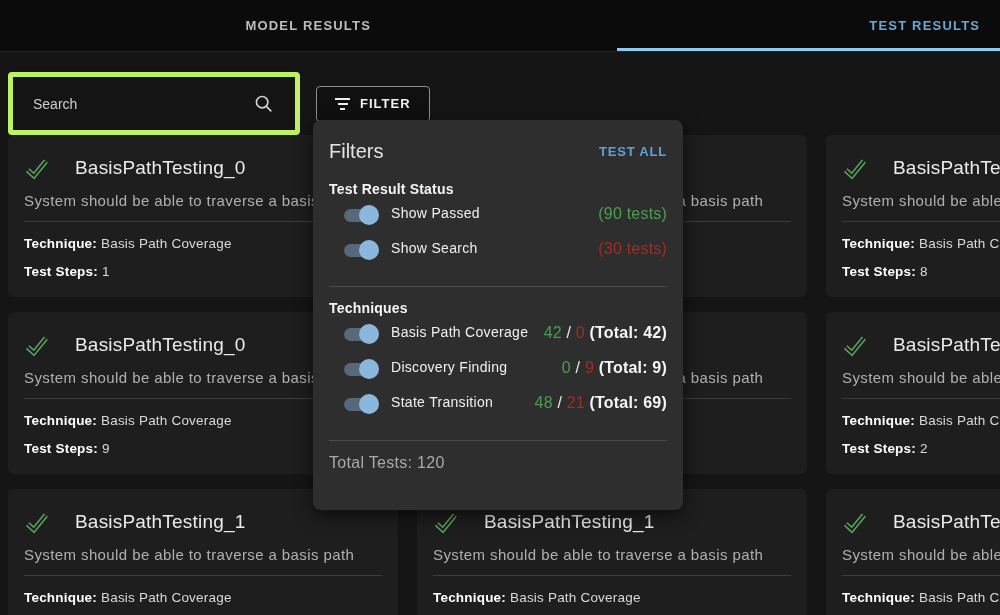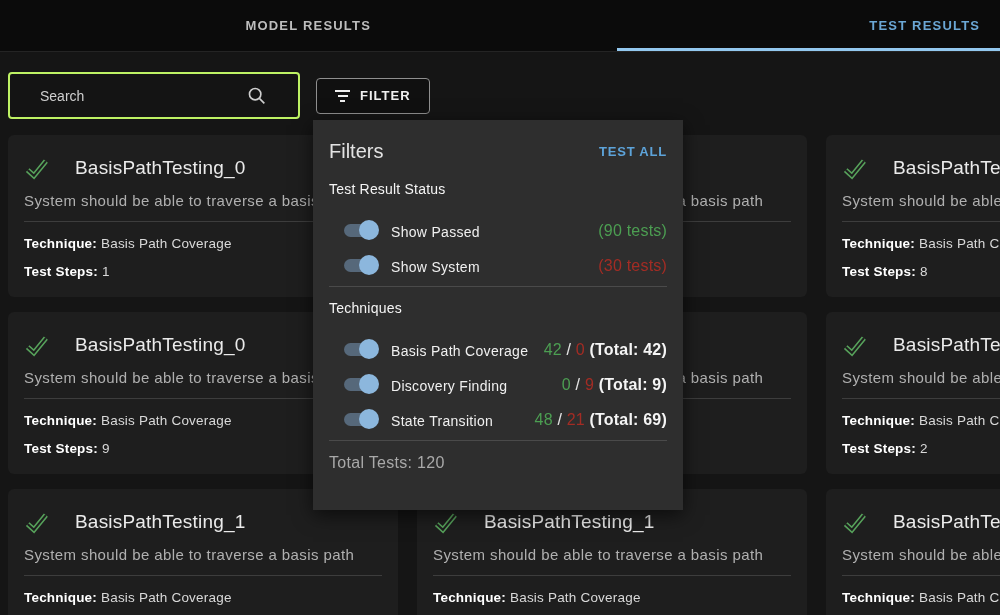--- a/index.html
+++ b/index.html
@@ -9,22 +9,22 @@
 
   
   .topbar { display:flex; width:1233px; height:52px; background:#0b0b0b;
     border-bottom:1px solid #242424; }
   .tab { flex:1; display:flex; align-items:center; justify-content:center;
     font-size:13px; font-weight:700; letter-spacing:1.2px; color:#bdbdbd; cursor:pointer; }
   .tab.active { color:#6ba7d5; box-shadow:inset 0 -3px 0 #93c8ef; }
 
   
   .toolbar { position:absolute; top:72px; left:8px; display:flex; align-items:center; }
-  .search-box { display:flex; align-items:center; width:292px; height:47px;
-    border:2px solid #bef264; border-radius:4px; padding:0 30px; background:#141414; }
+  .search-box { display:flex; align-items:center; width:292px; height:63px;
+    border:5px solid #bef264; border-radius:4px; padding:0 20px; background:#141414; }
   .search-box input { flex:1; background:transparent; border:none; outline:none;
     color:#e0e0e0; font-size:14px; font-family:inherit; }
   .search-box input::placeholder { color:#cfcfcf; opacity:1; }
   .filter-btn { display:flex; align-items:center; gap:10px; margin-left:16px;
     height:36px; padding:0 18px; background:#101010; border:1px solid #8f8f8f;
     border-radius:4px; color:#f0f0f0; font-size:13px; font-weight:700;
     letter-spacing:1px; cursor:pointer; font-family:inherit; }
   .filter-glyph { display:flex; flex-direction:column; align-items:center; gap:3px; }
   .filter-glyph i { display:block; height:2px; background:#eee; }
   .filter-glyph i:nth-child(1){ width:15px; } .filter-glyph i:nth-child(2){ width:10px; }
@@ -40,30 +40,30 @@
   .card-title { font-size:19px; color:#ebebeb; letter-spacing:0.2px; white-space:nowrap; }
   .card-desc { font-size:15px; letter-spacing:0.4px; color:#b0b0b0; white-space:nowrap;
     overflow:hidden; margin-bottom:10px; line-height:20px; }
   .card-hr { border:none; border-top:1px solid #3d3d3d; margin:0 0 13px; }
   .card-meta { font-size:13.5px; color:#d9d9d9; margin-bottom:10px; white-space:nowrap;
     letter-spacing:0.2px; line-height:18px; }
   .card-meta b { color:#ffffff; font-weight:700; }
 
   
   .popup { position:absolute; top:120px; left:313px; width:370px; height:390px;
-    background:#2e2e2e; border-radius:0; padding:16px; z-index:10;
+    background:#2e2e2e; border-radius:8px; padding:16px; z-index:10;
     box-shadow:0 5px 18px rgba(0,0,0,0.6); color:#eee; }
   .popup-head { display:flex; align-items:center; justify-content:space-between;
     margin:4px 0 18px; }
   .popup-title { font-size:20px; color:#e3e3e3; }
   .clear-all { font-size:13px; font-weight:700; letter-spacing:0.8px; color:#5da3d9;
     cursor:pointer; }
-  .section-title { font-size:14px; font-weight:400; color:#f5f5f5; margin-bottom:8px;
+  .section-title { font-size:14px; font-weight:700; color:#f5f5f5; margin-bottom:8px;
     letter-spacing:0.2px; }
-  .t-row { display:flex; align-items:flex-end; height:35px; padding-left:14px; }
+  .t-row { display:flex; align-items:flex-start; height:35px; padding-left:14px; }
   .t-label { font-size:14px; color:#f0f0f0; margin-left:12px; letter-spacing:0.3px; }
   .t-count { margin-left:auto; font-size:16px; letter-spacing:0.2px; }
   .green { color:#4c9e52; }
   .red { color:#a32c24; }
   .white-b { color:#f5f5f5; font-weight:700; }
   .sep { color:#e8e8e8; }
   .popup-div { border:none; border-top:1px solid #4a4a4a; margin:11px 0 13px; }
   .total-line { font-size:16px; color:#a9a9a9; margin-top:13px; letter-spacing:0.3px; }
 
   
@@ -244,21 +244,21 @@
           <span class="thumb"></span>
         </span>
       <span class="t-label">Show Passed</span>
       <span class="t-count green">(90 tests)</span>
     </div>
     <div class="t-row">
       <span class="switch">
           <span class="track"></span>
           <span class="thumb"></span>
         </span>
-      <span class="t-label">Show System</span>
+      <span class="t-label">Show Search</span>
       <span class="t-count red">(30 tests)</span>
     </div>
 
     <hr class="popup-div">
 
     <div class="section-title">Techniques</div>
 
     <div class="t-row">
       <span class="switch">
           <span class="track"></span>

